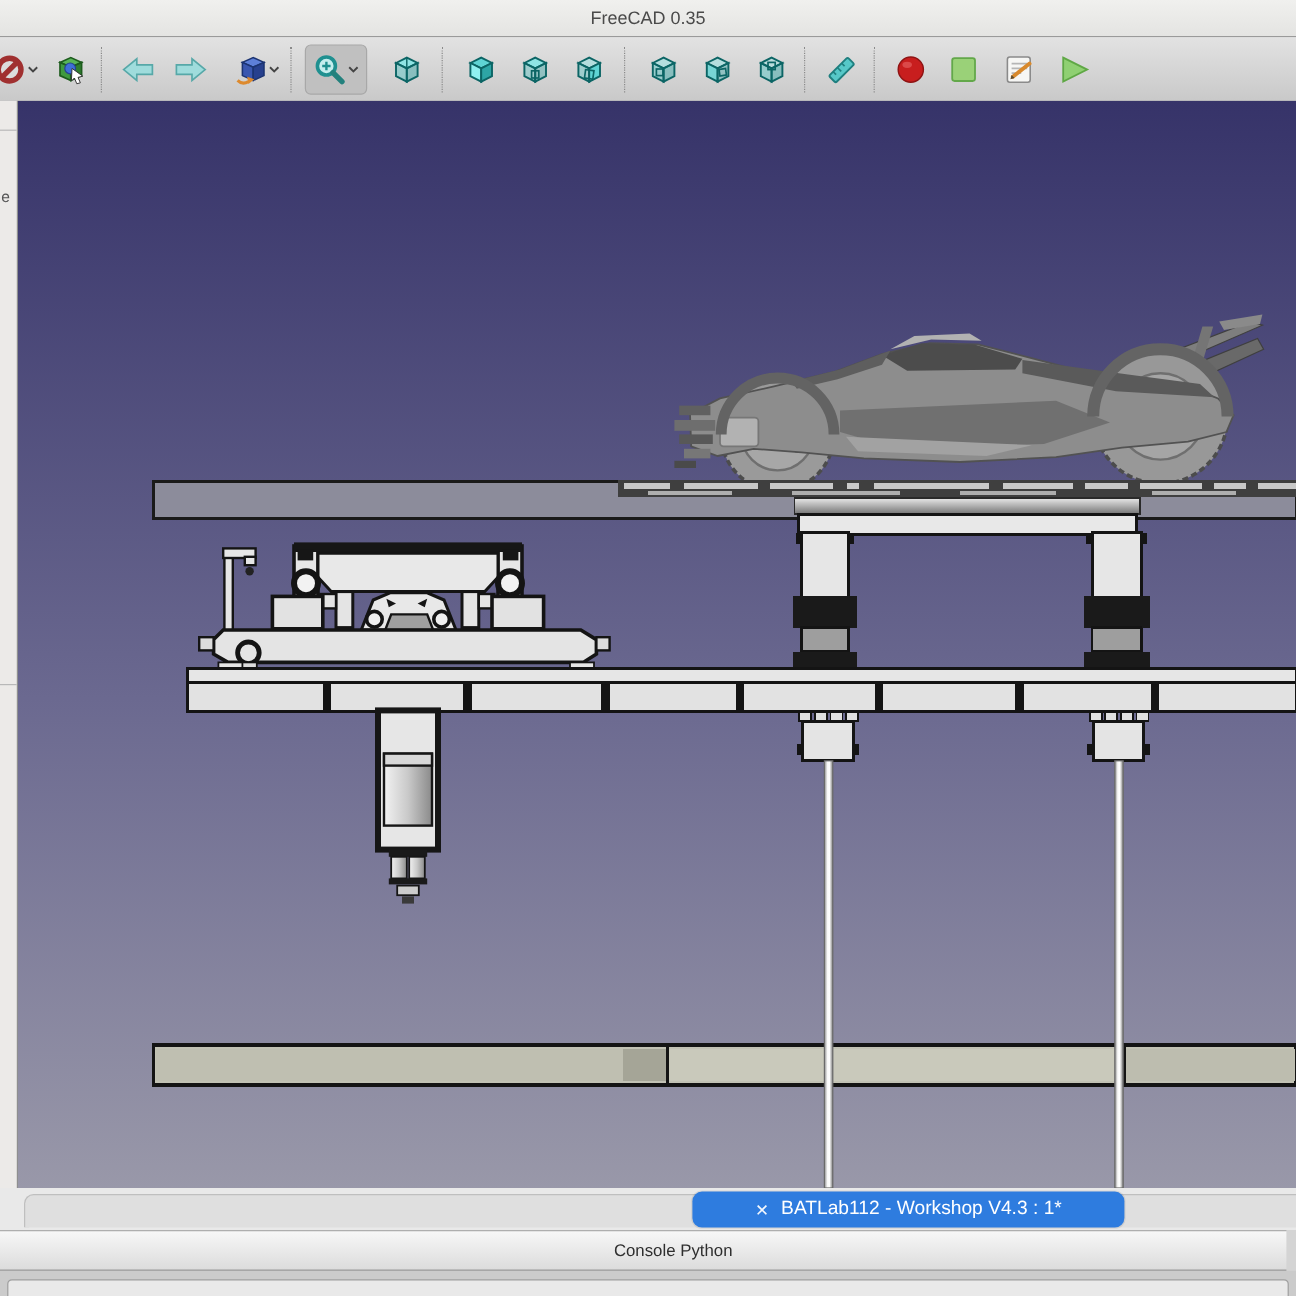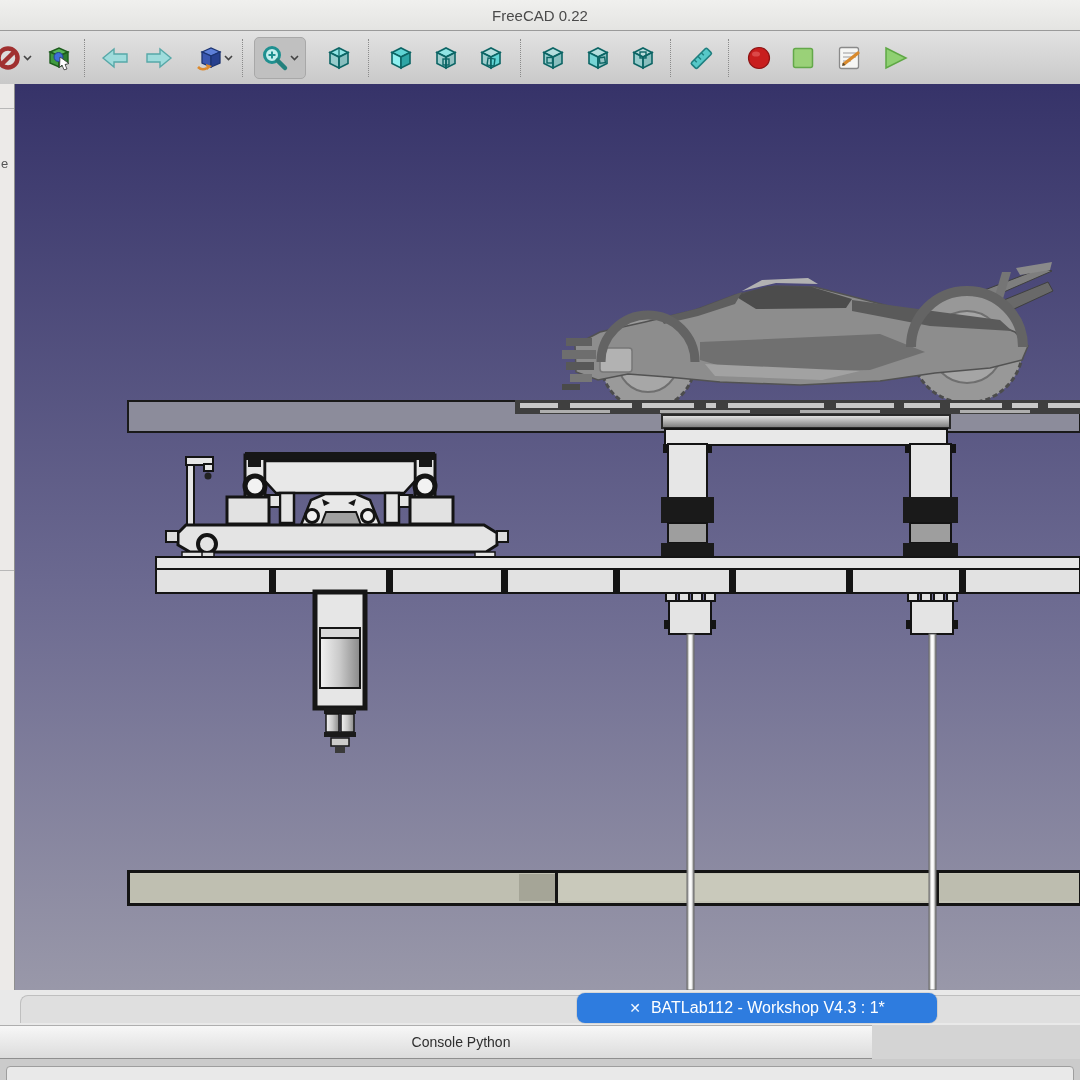--- a/index.html
+++ b/index.html
@@ -32,37 +32,37 @@
   #viewport svg{display:block;}
   
   #tabbar{position:absolute;left:0;top:990px;width:1080px;height:35px;background:#e9e9e9;}
   #tabbar .groove{position:absolute;left:20px;right:0;top:5px;bottom:2px;background:#dfdfdf;
     border:1px solid #bfbfbf;border-bottom:none;border-right:none;border-radius:8px 0 0 0;}
   #doc-tab{position:absolute;left:577px;top:3px;width:360px;height:30px;background:#2e7cdf;
     border-radius:8px;color:#fff;display:flex;align-items:center;justify-content:center;
     gap:10px;font-size:16px;box-shadow:0 0 0 1px rgba(0,0,0,.08);}
   #doc-tab .x{font-size:14px;opacity:.95;}
   
-  #statusbar{position:absolute;left:0;top:1025px;width:872px;height:32px;
+  #statusbar{position:absolute;left:0;top:1025px;width:1072px;height:32px;
     background:linear-gradient(#f7f7f7,#dcdcdc);
     border-top:1px solid #aeaeae;border-bottom:1px solid #8f8f8f;
     display:flex;align-items:center;justify-content:center;}
   #statusbar .lbl{font-size:14px;color:#2e2e2e;transform:translateX(25px);}
   
   #console{position:absolute;left:0;top:1059px;width:1080px;height:21px;background:#cbcbcb;}
   #console .inner{position:absolute;left:6px;right:6px;top:7px;bottom:-2px;background:#e9e9e9;
     border:1px solid #9e9e9e;border-radius:4px 4px 0 0;}
 </style>
 </head>
 <body>
 
 <div id="app">
 
   <div id="titlebar">
-    <span class="title">FreeCAD 0.22</span>
+    <span class="title">FreeCAD 0.35</span>
   </div>
 
   <div id="toolbar">
 
     <span class="tbtn" style="width:40px;margin-left:-6px;">
       <svg width="26" height="26" viewBox="0 0 26 26">
         <circle cx="12" cy="13" r="9.5" fill="#dcdcdc" stroke="#a03030" stroke-width="4.5"></circle>
         <line x1="5.5" y1="19.5" x2="18.5" y2="6.5" stroke="#a03030" stroke-width="4.5"></line>
       </svg>
       <svg class="chev" width="9" height="7" viewBox="0 0 9 7">

